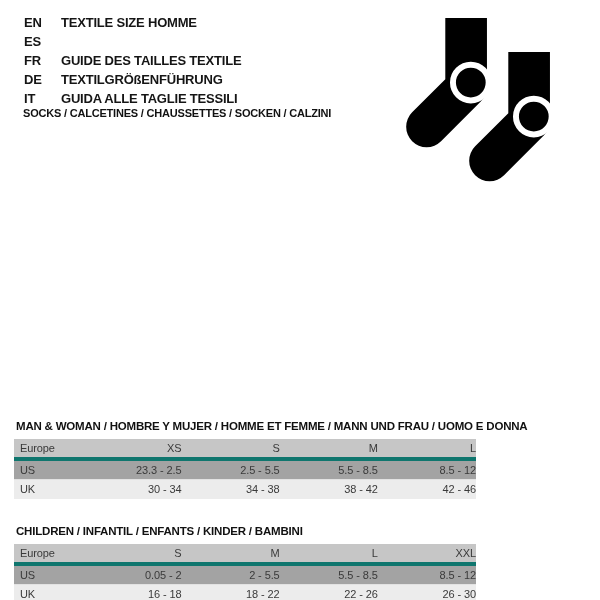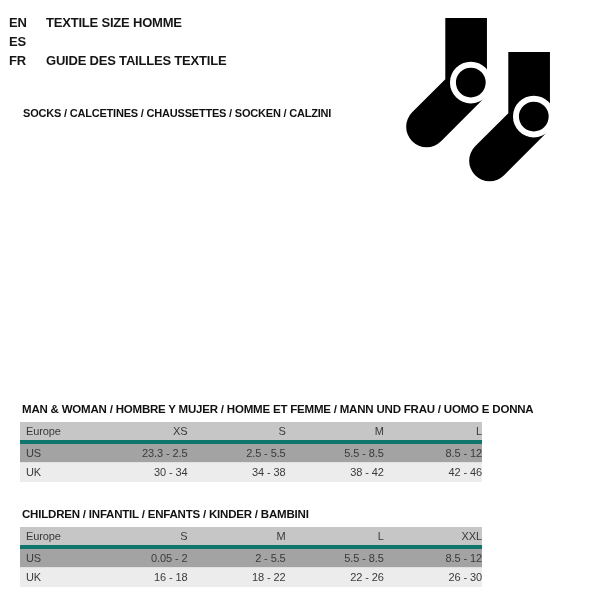--- a/index.html
+++ b/index.html
@@ -6,21 +6,21 @@
   html, body { width: 600px; height: 600px; background: #ffffff; overflow: hidden; }
   body {
     position: relative;
     font-family: "Liberation Sans", sans-serif;
     color: #1c1c1c;
   }
 
   
   .lang-block {
     position: absolute;
-    left: 9px;
+    left: 24px;
     top: 13px;
   }
   .lang-row {
     display: flex;
     line-height: 19px;
     font-size: 13px;
     font-weight: 700;
     letter-spacing: -0.2px;
     color: #151515;
   }
@@ -39,21 +39,21 @@
   
   .socks-art {
     position: absolute;
     left: 400px;
     top: 8px;
     width: 180px;
     height: 180px;
   }
 
   
-  .size-section { position: absolute; left: 20px; width: 462px; }
+  .size-section { position: absolute; left: 14px; width: 462px; margin-top: 17px; }
   .size-section.adult { top: 403px; }
   .size-section.children { top: 508px; }
 
   .tbl-title {
     font-size: 11.5px;
     font-weight: 700;
     letter-spacing: -0.2px;
     color: #111111;
     margin-bottom: 7px;
     padding-left: 2px;
@@ -94,20 +94,28 @@
     <span class="lang-code">EN</span>
     <span class="lang-label">TEXTILE SIZE HOMME</span>
   </div>
   <div class="lang-row">
     <span class="lang-code">ES</span>
   </div>
   <div class="lang-row">
     <span class="lang-code">FR</span>
     <span class="lang-label">GUIDE DES TAILLES TEXTILE</span>
   </div>
+  <div class="lang-row">
+    <span class="lang-code">DE</span>
+    <span class="lang-label">TEXTILGRÖßENFÜHRUNG</span>
+  </div>
+  <div class="lang-row">
+    <span class="lang-code">IT</span>
+    <span class="lang-label">GUIDA ALLE TAGLIE TESSILI</span>
+  </div>
 </div>
 
 <div class="category-line">SOCKS / CALCETINES / CHAUSSETTES / SOCKEN / CALZINI</div>
 
 <svg class="socks-art" viewBox="0 0 180 180" xmlns="http://www.w3.org/2000/svg" aria-hidden="true">
   <defs>
     <path id="sock-shape" d="M58,0 H107 V81 A24,24 0 0 1 100,98 L53,145 A24,24 0 0 1 19,111 L58,72 Z"></path>
   </defs>
 
   <g transform="translate(-4,10) scale(0.85)">

